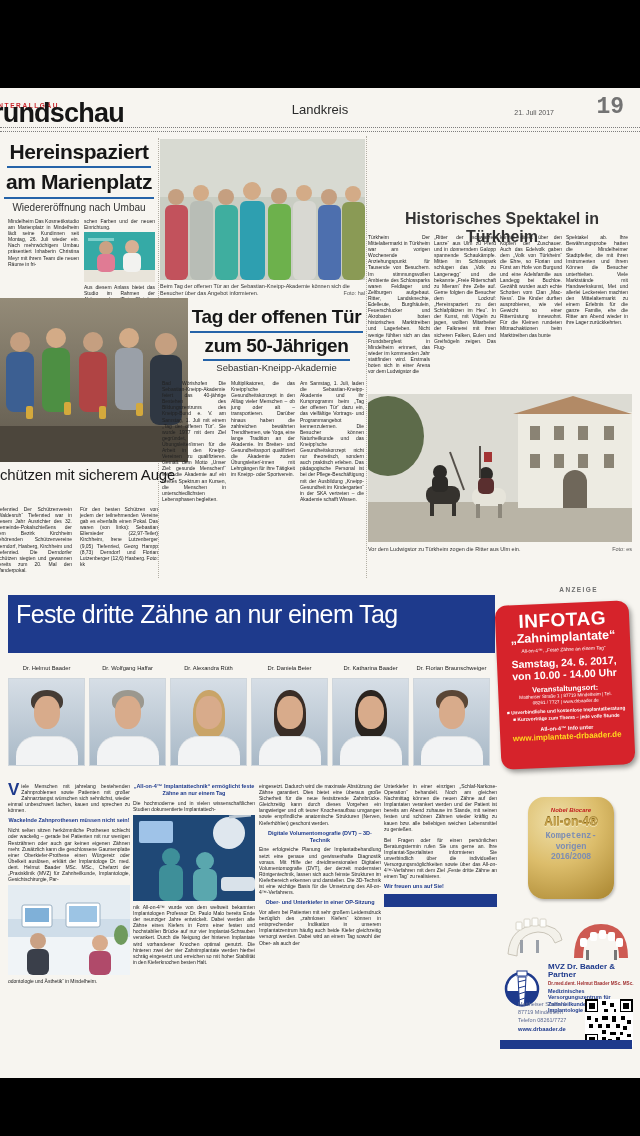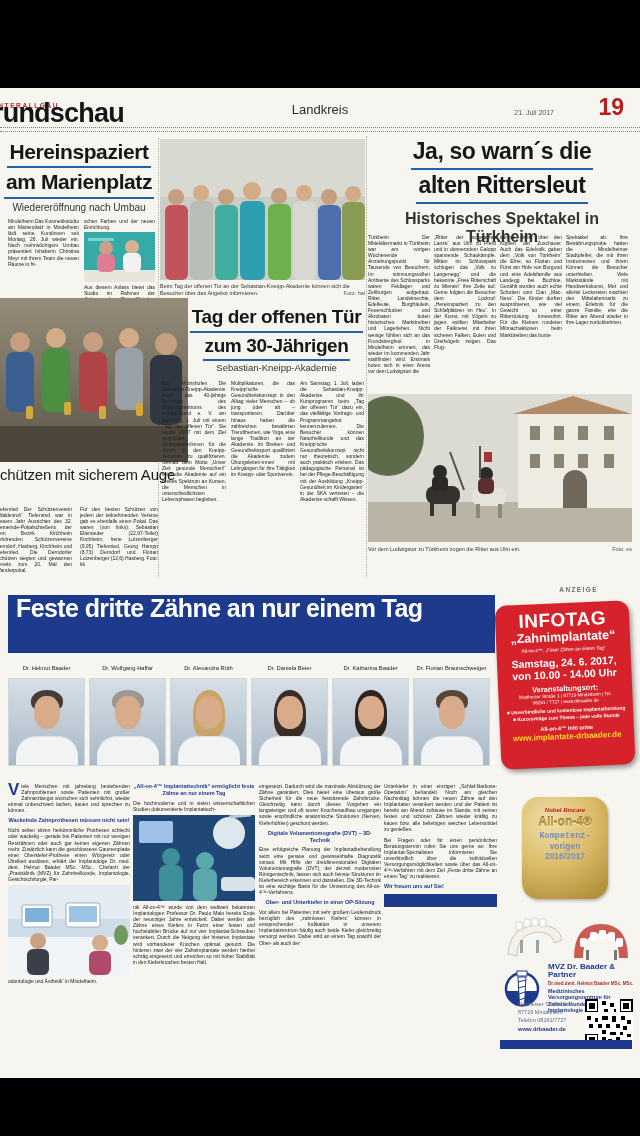--- a/index.html
+++ b/index.html
@@ -5,34 +5,34 @@
   html,body{margin:0;padding:0;background:#000;}
   body{font-family:"Liberation Sans", sans-serif;}
   .screen{position:relative;width:640px;height:1136px;background:#000;overflow:hidden;margin:0 auto;}
   .page{position:absolute;left:0;top:88px;width:640px;height:990px;background:#f7f5f0;overflow:hidden;color:#1d1d1d;}
   .abs{position:absolute;}
   
   .kicker{font-size:6.5px;font-weight:bold;color:#c9252b;letter-spacing:1.6px;}
   .mlogo{font-size:27px;font-weight:800;color:#151515;letter-spacing:-0.8px;line-height:1;}
   .section{font-size:13px;color:#2b2b2b;text-align:center;}
   .mdate{font-size:7px;color:#555;}
-  .pageno{font-size:23px;font-weight:700;color:#b91c1c;}
+  .pageno{font-size:23px;font-weight:700;color:#737373;font-family:Liberation Mono, monospace;}
   .mast-rule{left:0;top:39px;width:640px;height:3px;border-top:1px dotted #7d7d7d;border-bottom:1px dotted #7d7d7d;}
   .vsep{border-left:1px dotted #b3afa5;width:0;}
   
   .hl{font-weight:800;color:#171717;text-align:center;letter-spacing:-0.4px;}
   .hl .ul{display:inline-block;border-bottom:2px solid #2563a8;padding:0 2px 1px 2px;}
   .sub{font-weight:400;color:#333;text-align:center;}
   
   .t5{font-size:5px;line-height:1.22;text-align:justify;color:#222;word-spacing:-0.2px;}
   .cap{font-size:5.5px;color:#333;line-height:1.25;}
   .photo{overflow:hidden;background:#ccc;}
   
   .ad-banner{background:#1e3a8c;color:#fff;}
-  .ad-title{font-size:25px;font-weight:700;letter-spacing:-0.6px;line-height:1.05;padding:0 0 0 8px;white-space:nowrap;}
+  .ad-title{font-size:25px;font-weight:400;letter-spacing:-0.6px;line-height:1.05;padding:6px 0 0 8px;white-space:nowrap;}
   .ad-sub{font-size:12px;font-weight:700;padding:3px 0 0 9px;white-space:nowrap;}
   .anz{font-size:6.5px;font-weight:700;color:#6f6f6f;letter-spacing:1.4px;}
   .infobox{background:#d6232b;border-radius:12px;color:#fff;text-align:center;transform:rotate(-2.5deg);box-shadow:2px 3px 5px rgba(0,0,0,.4);padding:7px 5px 5px 5px;box-sizing:border-box;}
   .ib-title{font-size:19px;font-weight:800;letter-spacing:.5px;line-height:1;}
   .ib-sub{font-size:12.5px;font-weight:800;margin-top:1px;}
   .ib-tag{font-size:4.8px;margin-top:3px;}
   .ib-date{font-size:10.5px;font-weight:800;line-height:1.15;margin-top:4px;}
   .ib-vlabel{font-size:7.5px;font-weight:800;margin-top:4px;}
   .ib-venue{font-size:4.6px;line-height:1.3;}
   .ib-bullet{font-size:4.8px;font-weight:700;line-height:1.45;margin-top:3px;}
@@ -43,21 +43,21 @@
   .doc-photo{position:relative;height:88px;background:linear-gradient(180deg,#d6dee6,#a9b9c7);overflow:hidden;border:1px solid #cfd6dc;box-sizing:border-box;}
   .face{position:absolute;left:50%;top:17px;width:26px;height:33px;margin-left:-13px;border-radius:46%;background:#d8ab8b;}
   .hair{position:absolute;left:50%;top:11px;width:32px;height:22px;margin-left:-16px;border-radius:50% 50% 42% 42%;}
   .hair.long{height:48px;border-radius:48% 48% 36% 36%;}
   .h-dark{background:#453c35;} .h-grey{background:#9b988f;} .h-blond{background:#c9a468;} .h-brown{background:#3a2d26;} .h-black{background:#2b241f;} .h-mid{background:#5a4636;}
   .coat{position:absolute;left:50%;bottom:-8px;width:62px;height:36px;margin-left:-31px;border-radius:20px 20px 0 0;background:#f2f3f4;border-top:1px solid #dfe2e4;}
   .adsub{font-size:5.5px;font-weight:800;color:#1e3a8c;text-align:center;line-height:1.25;margin:4px 0 3px 0;}
   .dropcap{float:left;font-size:17px;line-height:13px;font-weight:800;color:#1e3a8c;margin:0 2px 0 0;}
   .closing{font-size:5.5px;font-weight:800;color:#1e3a8c;margin-top:4px;}
   .bluebar{background:#1e3a8c;}
-  .badge{border-radius:16px;background:radial-gradient(circle at 32% 24%,#eedfa9,#dcbd6b 45%,#a9852f);text-align:center;box-shadow:1px 2px 3px rgba(0,0,0,.25);padding-top:10px;box-sizing:border-box;}
+  .badge{border-radius:16px;background:radial-gradient(circle at 32% 24%,#eedfa9,#dcbd6b 45%,#a9852f);text-align:center;box-shadow:1px 2px 3px rgba(0,0,0,.25);padding-top:10px;box-sizing:border-box;margin-left:6px;}
   .badge-brand{font-size:6px;font-weight:800;font-style:italic;color:#c11f1f;}
   .badge-prod{font-size:12px;font-weight:800;color:#c7a44e;text-shadow:0 -1px 0 #8a6a20,0 1px 0 #f4e7bd;margin-top:2px;}
   .badge-line{font-size:8.5px;font-weight:800;color:#7c8db3;line-height:1.15;}
   .mvz-name{font-size:8px;font-weight:800;color:#1e3a8c;line-height:1.05;}
   .mvz-chief{font-size:4.6px;font-weight:700;color:#a23434;margin-top:1px;}
   .mvz-desc{font-size:5.4px;font-weight:800;color:#1e3a8c;line-height:1.2;margin-top:2px;}
   .mvz-addr{font-size:5.5px;color:#5c6a92;line-height:1.45;}
   .mvz-web{font-size:5.8px;font-weight:800;color:#1e3a8c;}
   svg{display:block;}
 </style>
@@ -157,31 +157,27 @@
             <rect x="182" y="63" width="23" height="78" rx="6" fill="#8a9a55"></rect>
         </g>
       </svg>
     </div>
     <div class="abs cap" style="left:160px;top:195px;width:205px;">
       <span>Beim Tag der offenen Tür an der Sebastian-Kneipp-Akademie können sich die Besucher über das Angebot informieren.</span>
       <span style="float:right;color:#555;">Foto: hal</span>
     </div>
     <div class="abs hl" style="left:188px;top:216px;width:177px;font-size:19px;line-height:1.35;">
       <span class="ul">Tag der offenen Tür</span><br>
-      <span class="ul">zum 30-Jährigen</span>
+      <span class="ul">zum 50-Jährigen</span>
     </div>
     <div class="abs sub" style="left:188px;top:274px;width:177px;font-size:9.5px;">Sebastian-Kneipp-Akademie</div>
     <div class="abs t5" style="left:162px;top:292px;width:64px;height:198px;">Bad Wörishofen Die Sebastian-Kneipp-Akademie feiert das 40-jährige Bestehen des Bildungszentrums des Kneipp-Bund e. V. am Samstag, 1. Juli mit einem „Tag der offenen Tür“. Sie wurde 1977 mit dem Ziel gegründet, Übungsleiter/innen für die Arbeit in den Kneipp-Vereinen zu qualifizieren. Gemäß dem Motto „Unser Ziel: gesunde Menschen!“ setzt die Akademie auf ein breites Spektrum an Kursen, die Menschen in unterschiedlichsten Lebensphasen begleiten.</div>
     <div class="abs t5" style="left:231px;top:292px;width:64px;height:198px;">Multiplikatoren, die das Kneipp'sche Gesundheitskonzept in den Alltag vieler Menschen – ob jung oder alt – transportieren. Darüber hinaus haben die zahlreichen bewährten Trendthemen, wie Yoga, eine lange Tradition an der Akademie. Im Breiten- und Gesundheitssport qualifiziert die Akademie zudem Übungsleiter/-innen mit Lehrgängen für ihre Tätigkeit im Kneipp- oder Sportverein.</div>
     <div class="abs t5" style="left:300px;top:292px;width:64px;height:198px;">Am Samstag, 1. Juli, laden die Sebastian-Kneipp-Akademie und ihr Kursprogramm beim „Tag der offenen Tür“ dazu ein, das vielfältige Vortrags- und Programmangebot kennenzulernen. Die Besucher können Naturheilkunde und das Kneipp'sche Gesundheitskonzept nicht nur theoretisch, sondern auch praktisch erleben. Das pädagogische Personal ist bei der Pflege-Beschäftigung mit der Ausbildung „Kneipp-Gesundheit im Kindergarten“ in der SKA vertreten – die Akademie schafft Wissen.</div>
 
-    <div class="abs hl" style="left:378px;top:48px;width:248px;font-size:23px;line-height:1.35;">
-      <span class="ul">Ja, so warn´s die</span><br>
-      <span class="ul">alten Rittersleut</span>
-    </div>
     <div class="abs sub" style="left:378px;top:122px;width:248px;font-size:16px;font-weight:bold;">Historisches Spektakel in Türkheim</div>
     <div class="abs t5" style="left:368px;top:146px;width:62px;height:158px;">Türkheim Der Mittelaltermarkt in Türkheim war am vorigen Wochenende Anziehungspunkt für Tausende von Besuchern. Im stimmungsvollen Ambiente des Schlossparks waren Feldlager und Zeltburgen aufgebaut. Ritter, Landsknechte, Edelleute, Burgfräulein, Feuerschlucker und Akrobaten boten historisches Markttreiben und Lagerleben. Nicht wenige fühlten sich an das Frundsbergfest in Mindelheim erinnert, das wieder im kommenden Jahr stattfinden wird. Erstmals boten sich in einer Arena vor dem Ludwigstor die</div>
     <div class="abs t5" style="left:434px;top:146px;width:62px;height:158px;">„Ritter der schwarzen Lanze“ aus Ulm zu Pferd und in donnerndem Galopp spannende Schaukämpfe. Mitten im Schlosspark schlugen das „Volk zu Langenegg“ und die bekannte „Freie Ritterschaft zu Mieram“ ihre Zelte auf. Gerne folgten die Besucher dem Lockruf: „Hereinspaziert zu den Schlafplätzen im Heu“. In der Kunst, mit Vögeln zu jagen, wollten Mitarbeiter der Falknerei mit ihren sicheren Falken, Eulen und Greifvögeln zeigen. Das Flug-</div>
     <div class="abs t5" style="left:500px;top:146px;width:62px;height:158px;">kannte direkt über den Köpfen der Zuschauer. Auch das Edelvolk gaben dem „Volk von Türkheim“ die Ehre, so Florian und Fürst am Hofe von Burgund und eine Adelsfamilie aus Landegg bei Buchloe. Gezählt wurden auch echte Schotten vom Clan „Mac-Ness“. Die Kinder durften ausprobieren, wie viel Gewicht so einer Ritterrüstung innewohnt. Für die Kleinen rundeten Mitmachaktionen beim Markttreiben das bunte</div>
     <div class="abs t5" style="left:566px;top:146px;width:62px;height:158px;">Spektakel ab. Ihre Bewährungsprobe hatten die Mindelheimer Stadtpfeifer, die mit ihren Instrumenten und ihrem Können die Besucher unterhielten. Viele Marktstände mit Handwerkskunst, Met und allerlei Leckereien machten den Mittelaltermarkt zu einem Erlebnis für die ganze Familie, ehe die Ritter am Abend wieder in ihre Lager zurückkehrten.</div>
 
     <div class="abs photo" style="left:368px;top:306px;width:264px;height:148px;">
       <svg width="264" height="148" viewBox="0 0 264 148">
         <rect width="264" height="148" fill="#dcdbd3"></rect>
         <rect y="108" width="264" height="40" fill="#b9b4a6"></rect>
@@ -349,21 +345,21 @@
         <div class="t5" style="margin-top:5px;">Bei Fragen oder für einen persönlichen Beratungstermin rufen Sie uns gerne an. Ihre Implantat-Spezialisten informieren Sie unverbindlich über die individuellen Versorgungsmöglichkeiten sowie über das All-on-4™-Verfahren mit dem Ziel „Feste dritte Zähne an einem Tag“ zu realisieren.</div>
         <div class="closing">Wir freuen uns auf Sie!</div>
         <div class="bluebar" style="width:113px;height:13px;margin-top:5px;"></div>
       </div>
 
       <div class="abs badge" style="left:522px;top:212px;width:86px;height:102px;">
         <div class="badge-brand">Nobel Biocare</div>
         <div class="badge-prod">All-on-4®</div>
         <div class="badge-line" style="margin-top:3px;font-family:Liberation Mono, monospace;">Kompetenz-</div>
         <div class="badge-line">vorigen</div>
-        <div class="badge-line">2016/2017</div>
+        <div class="badge-line">2016/2008</div>
       </div>
 
       <div class="abs" style="left:502px;top:325px;width:130px;height:55px;">
         <svg width="130" height="55" viewBox="0 0 130 55">
           <path d="M6 44 q2 -28 30 -29 q22 0 24 15 l-7 3 q-4 -11 -17 -11 q-21 2 -21 24 z" fill="#f3f1ea" stroke="#c9c4b8"></path>
           <g fill="#fdfdfb" stroke="#d8d4c8">
               <rect x="14" y="12" width="6" height="8" rx="1"></rect>
               <rect x="22" y="9" width="6" height="8" rx="1"></rect>
               <rect x="30" y="8" width="6" height="8" rx="1"></rect>
               <rect x="38" y="9" width="6" height="8" rx="1"></rect>

